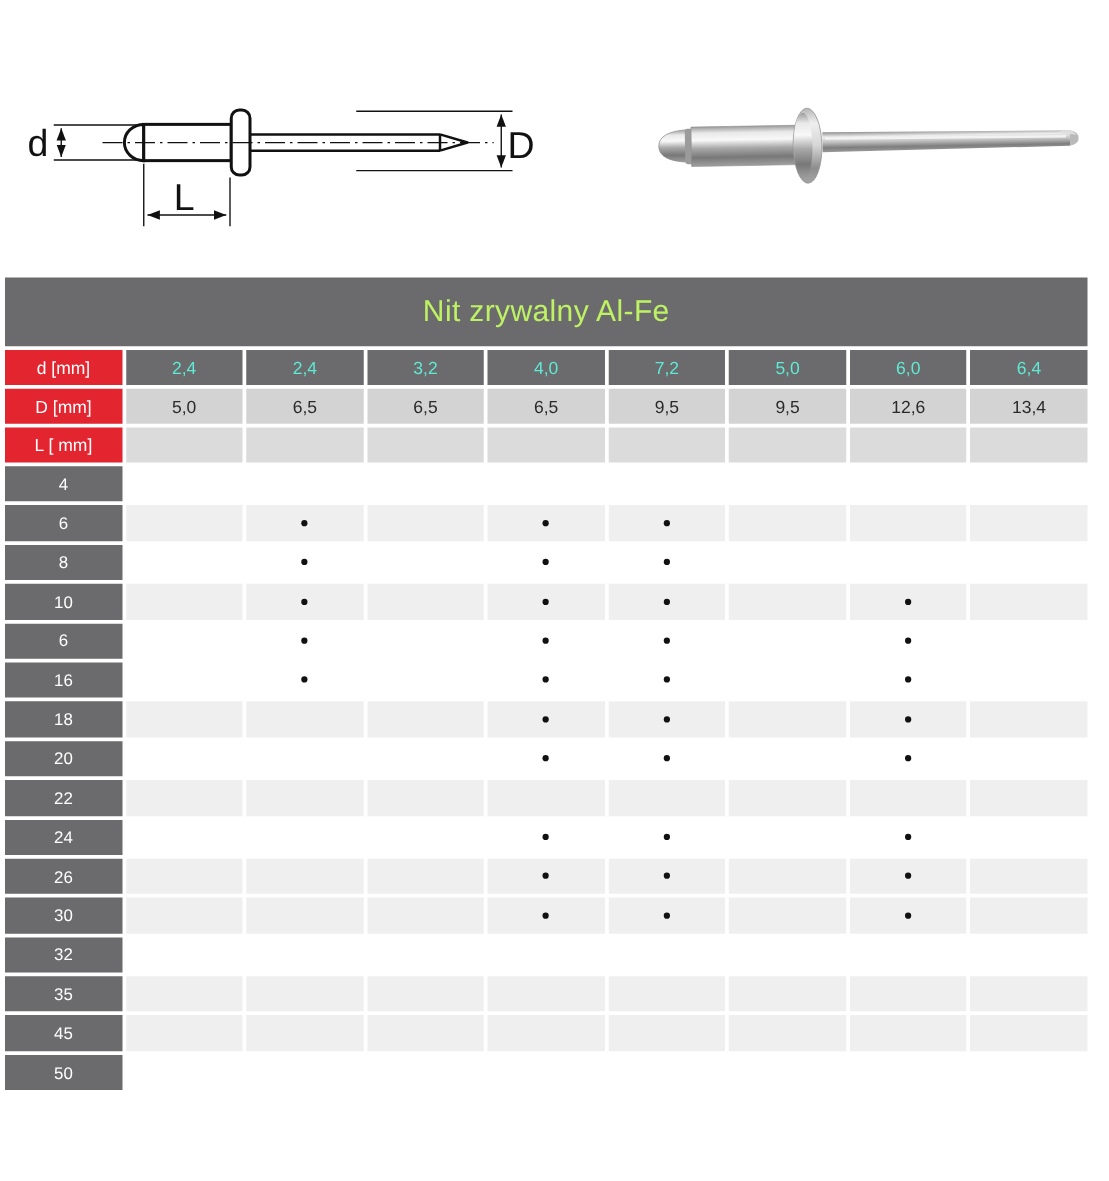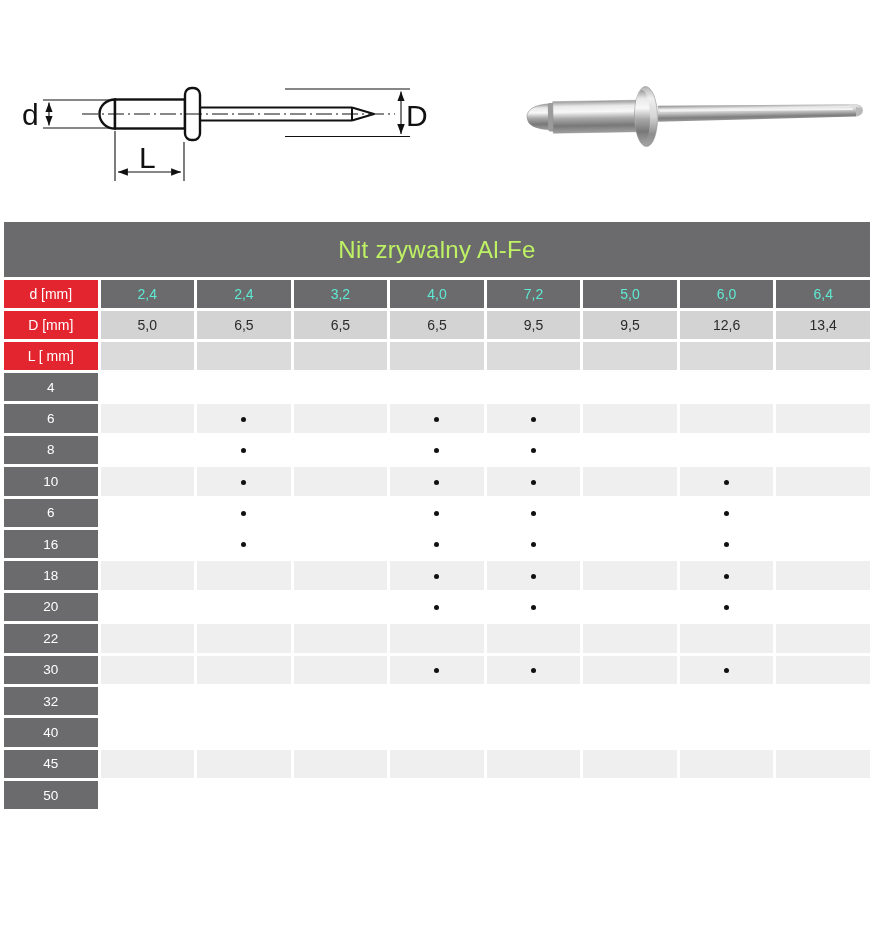--- a/index.html
+++ b/index.html
@@ -266,20 +266,42 @@
           <td class="mark stripe"></td>
           <td class="mark stripe"></td>
           <td class="mark stripe"></td>
           <td class="mark stripe"></td>
           <td class="mark stripe"></td>
           <td class="mark stripe"></td>
           <td class="mark stripe"></td>
           <td class="mark stripe"></td>
         </tr>
         <tr>
+          <th class="lbl gray">24</th>
+          <td class="mark"></td>
+          <td class="mark"></td>
+          <td class="mark"></td>
+          <td class="mark"><span class="dot"></span></td>
+          <td class="mark"><span class="dot"></span></td>
+          <td class="mark"></td>
+          <td class="mark"><span class="dot"></span></td>
+          <td class="mark"></td>
+        </tr>
+        <tr>
+          <th class="lbl gray">26</th>
+          <td class="mark stripe"></td>
+          <td class="mark stripe"></td>
+          <td class="mark stripe"></td>
+          <td class="mark stripe"><span class="dot"></span></td>
+          <td class="mark stripe"><span class="dot"></span></td>
+          <td class="mark stripe"></td>
+          <td class="mark stripe"><span class="dot"></span></td>
+          <td class="mark stripe"></td>
+        </tr>
+        <tr>
           <th class="lbl gray">30</th>
           <td class="mark stripe"></td>
           <td class="mark stripe"></td>
           <td class="mark stripe"></td>
           <td class="mark stripe"><span class="dot"></span></td>
           <td class="mark stripe"><span class="dot"></span></td>
           <td class="mark stripe"></td>
           <td class="mark stripe"><span class="dot"></span></td>
           <td class="mark stripe"></td>
         </tr>
@@ -288,29 +310,29 @@
           <td class="mark"></td>
           <td class="mark"></td>
           <td class="mark"></td>
           <td class="mark"></td>
           <td class="mark"></td>
           <td class="mark"></td>
           <td class="mark"></td>
           <td class="mark"></td>
         </tr>
         <tr>
-          <th class="lbl gray">40</th>
-          <td class="mark"></td>
-          <td class="mark"></td>
-          <td class="mark"></td>
-          <td class="mark"></td>
-          <td class="mark"></td>
-          <td class="mark"></td>
-          <td class="mark"></td>
-          <td class="mark"></td>
+          <th class="lbl gray">35</th>
+          <td class="mark stripe"></td>
+          <td class="mark stripe"></td>
+          <td class="mark stripe"></td>
+          <td class="mark stripe"></td>
+          <td class="mark stripe"></td>
+          <td class="mark stripe"></td>
+          <td class="mark stripe"></td>
+          <td class="mark stripe"></td>
         </tr>
         <tr>
           <th class="lbl gray">45</th>
           <td class="mark stripe"></td>
           <td class="mark stripe"></td>
           <td class="mark stripe"></td>
           <td class="mark stripe"></td>
           <td class="mark stripe"></td>
           <td class="mark stripe"></td>
           <td class="mark stripe"></td>

